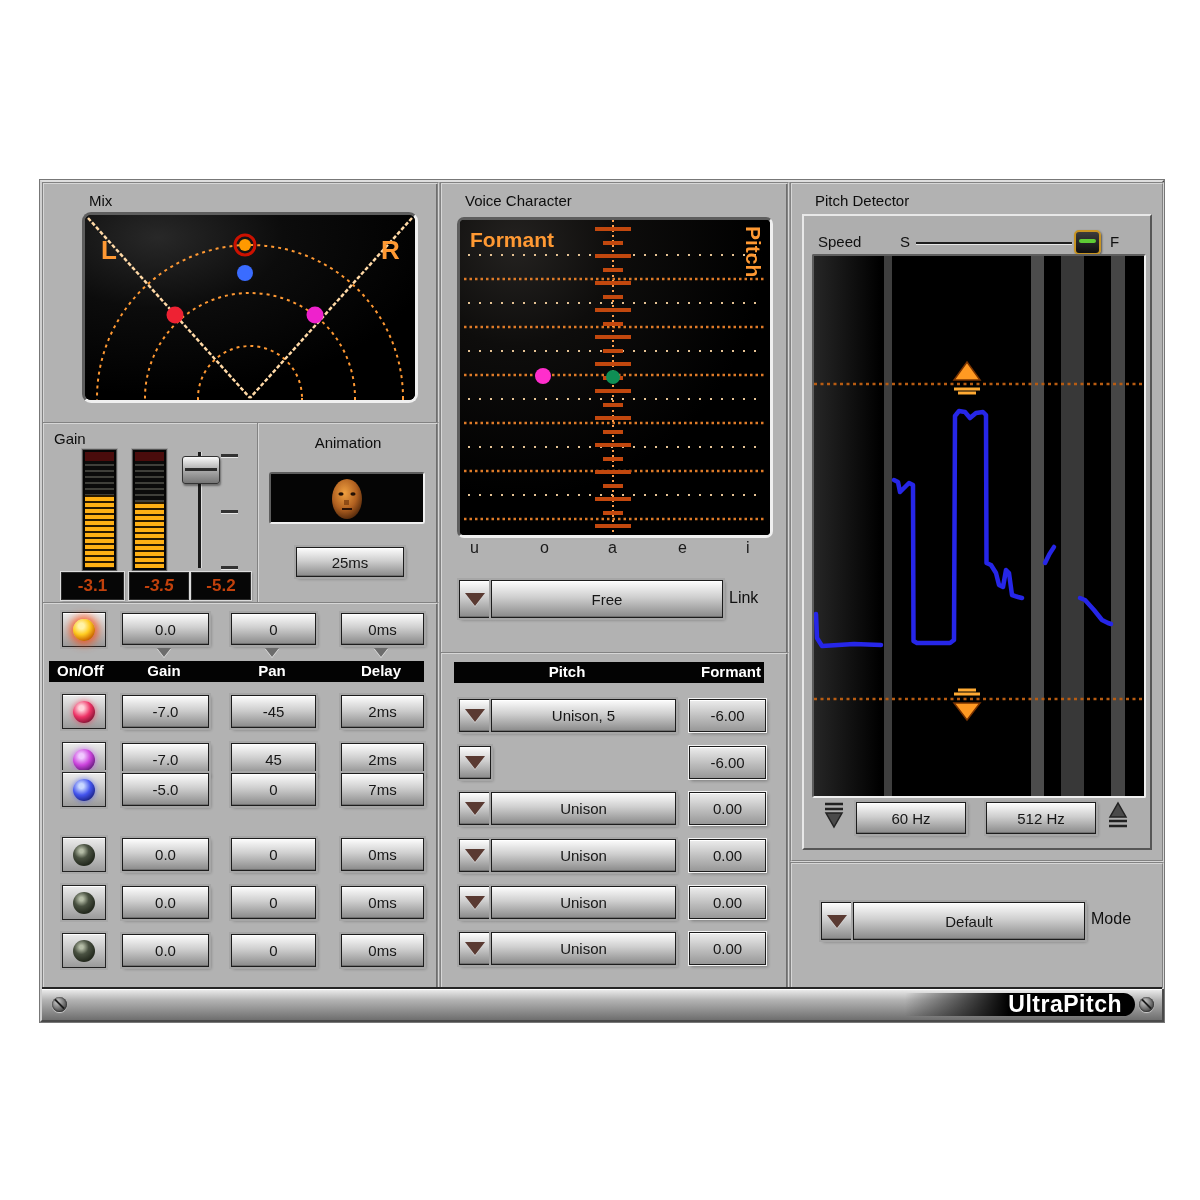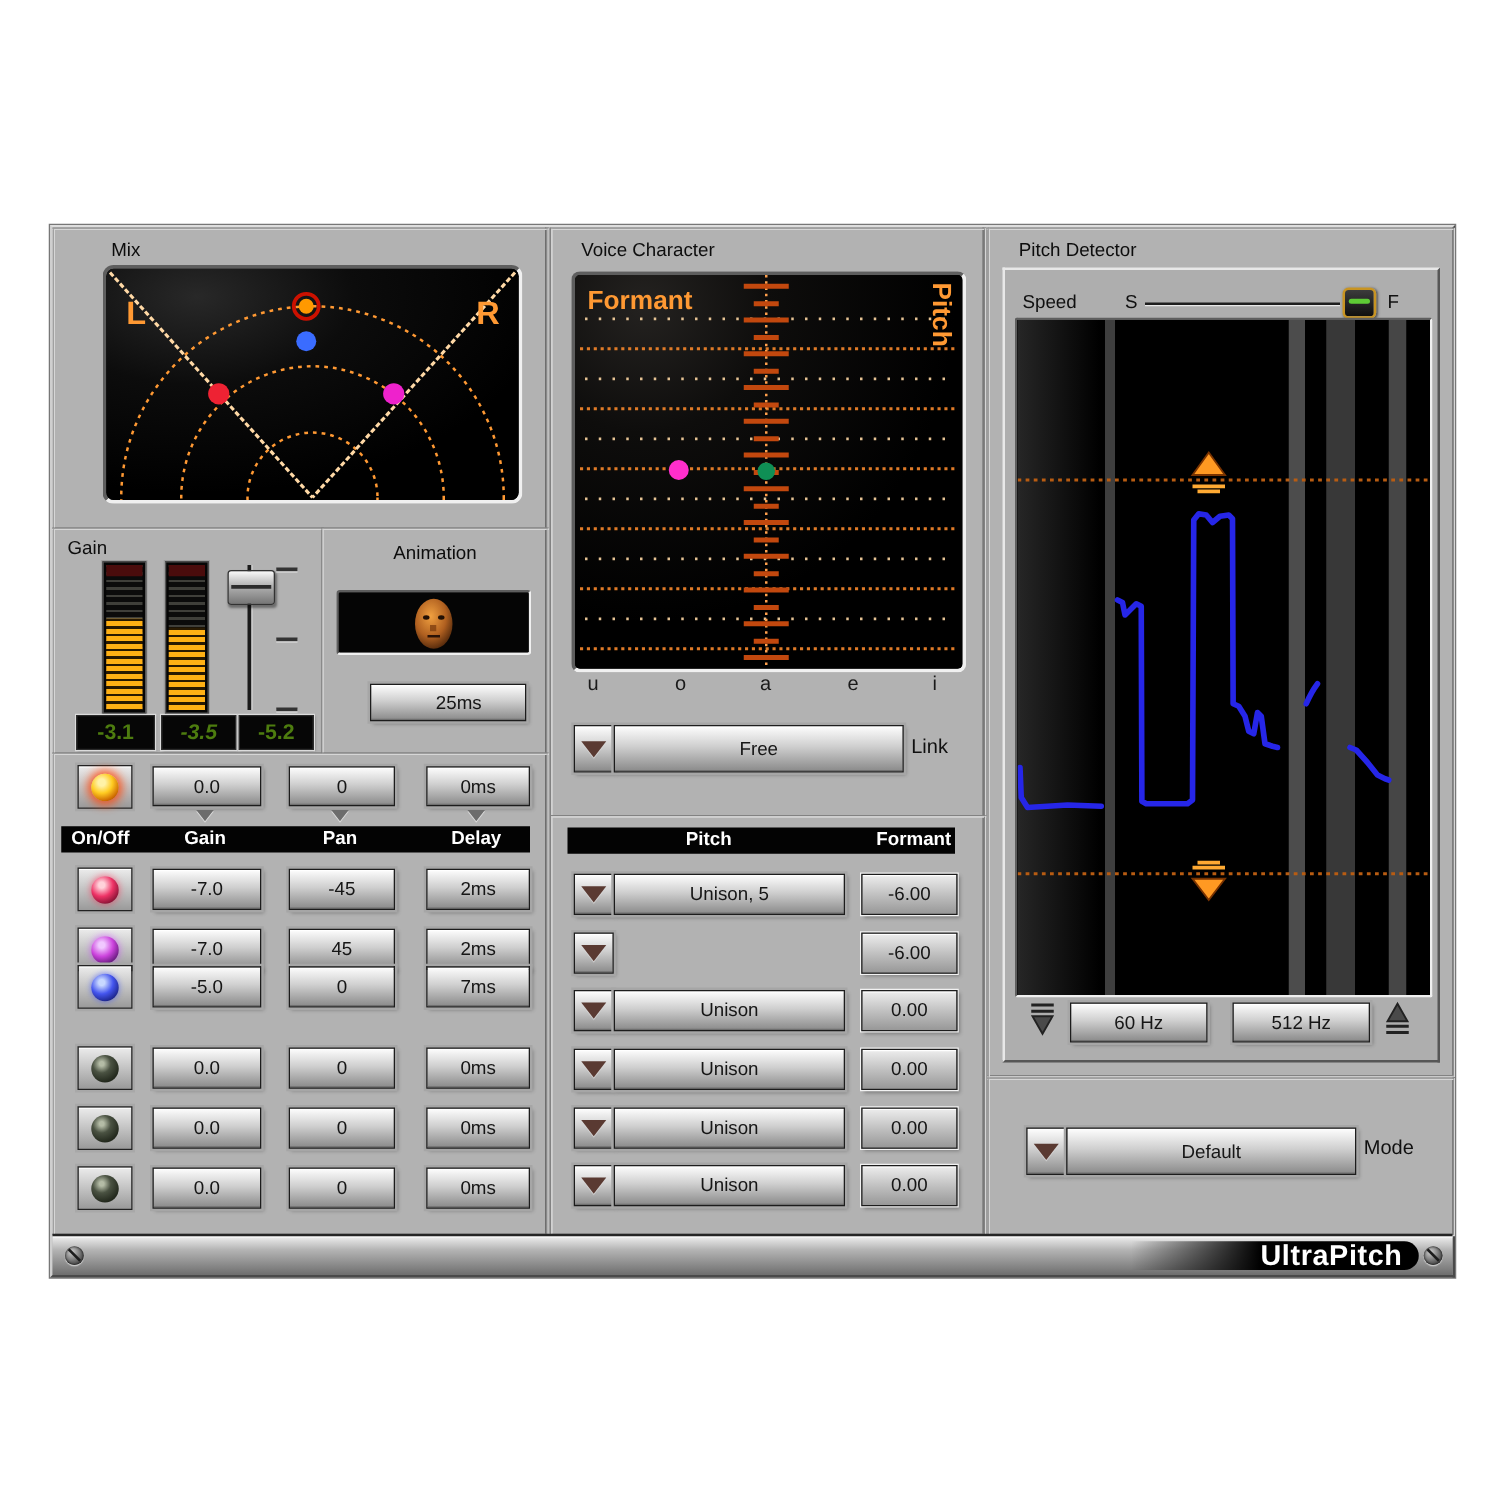--- a/index.html
+++ b/index.html
@@ -12,21 +12,21 @@
   .screen{position:absolute;background:#000;border:3px solid;border-color:#5e5e5e #f0f0f0 #f0f0f0 #5e5e5e;
           border-radius:7px;overflow:hidden;}
   .vdiv{position:absolute;top:0;height:805px;width:4px;background:#9e9e9e;
         border-left:1px solid #6e6e6e;border-right:1px solid #e6e6e6;}
   .btn3d{position:absolute;background:linear-gradient(180deg,#fdfdfd 0%,#cfcfcf 45%,#8a8a8a 100%);
          border:1px solid #1c1c1c;display:flex;align-items:center;justify-content:center;
          color:#161616;font-size:15px;
          box-shadow:inset 0 1px 0 #fff, inset 0 -1px 0 #6f6f6f, 0 0 0 2px #a6a6a6, 2px 2px 3px rgba(0,0,0,.3);}
   .fmtbox{background:linear-gradient(180deg,#ededed 0%,#bdbdbd 55%,#989898 100%);
           box-shadow:inset 0 1px 0 #fff, 0 0 0 1px #f2f2f2, 2px 2px 3px rgba(0,0,0,.3);}
-  .lcd{position:absolute;background:#060606;color:#4d7c0f;font-weight:bold;font-size:17px;
+  .lcd{position:absolute;background:#060606;color:#c2410c;font-weight:bold;font-size:17px;
        border:1px solid #2a2a2a;display:flex;align-items:center;justify-content:center;
        box-shadow:0 0 0 1px #dcdcdc, 1px 1px 2px rgba(0,0,0,.35);}
   .blackbar{position:absolute;background:#030303;color:#fff;font-weight:bold;font-size:15px;}
   .blackbar span{position:absolute;top:1px;}
   .bar-center{width:100px;text-align:center;}
   .ledbtn{position:absolute;background:linear-gradient(180deg,#ececec,#9a9a9a);border:1px solid #222;
           display:flex;align-items:center;justify-content:center;
           box-shadow:inset 0 1px 0 #fff, 0 0 0 2px #a8a8a8;}
   .led{width:22px;height:22px;border-radius:50%;}
   .led-master{background:radial-gradient(circle at 38% 32%,#fff2a8 0 14%,#ffcc22 42%,#cc6600 74%,#7a2000 100%);
@@ -147,21 +147,21 @@
           </radialGradient>
         </defs>
         <rect width="152" height="48" fill="#050505"></rect>
         <ellipse cx="76" cy="25" rx="15" ry="20" fill="url(#faceg)"></ellipse>
         <ellipse cx="70" cy="20" rx="2.6" ry="1.8" fill="#221005"></ellipse>
         <ellipse cx="82" cy="20" rx="2.6" ry="1.8" fill="#221005"></ellipse>
         <rect x="73" y="26" width="5" height="5" fill="#804010" opacity="0.8"></rect>
         <rect x="71" y="34" width="10" height="2" fill="#2a1206"></rect>
       </svg>
     </div>
-    <div class="btn3d" style="left:37px;top:123px;width:106px;height:28px;padding-left:17px;">
+    <div class="btn3d" style="left:37px;top:123px;width:106px;height:28px;">
       <span>25ms</span>
     </div>
   </div>
 
   <div class="group" style="left:0;top:420px;width:393px;height:383px;">
 
     <div class="lrow" style="top:8px;">
       <div class="ledbtn" style="left:18px;top:0;width:42px;height:33px;">
         <span class="led led-master"></span>
       </div>

